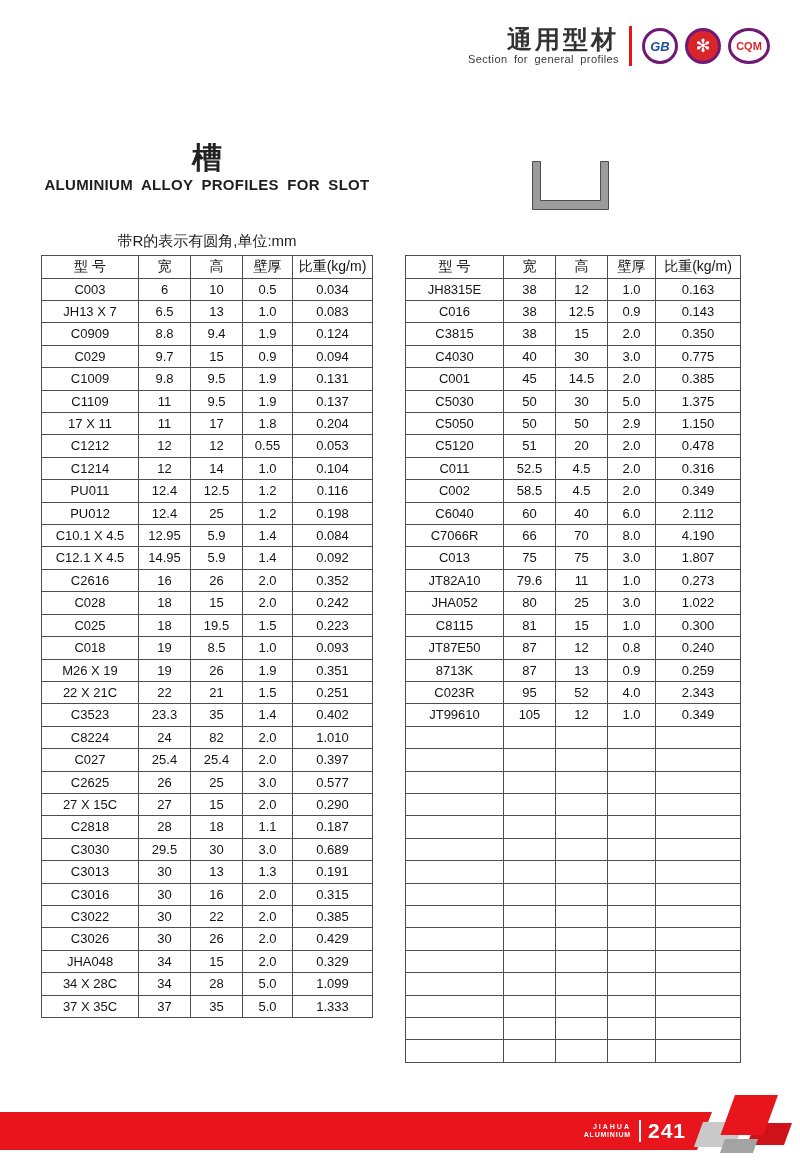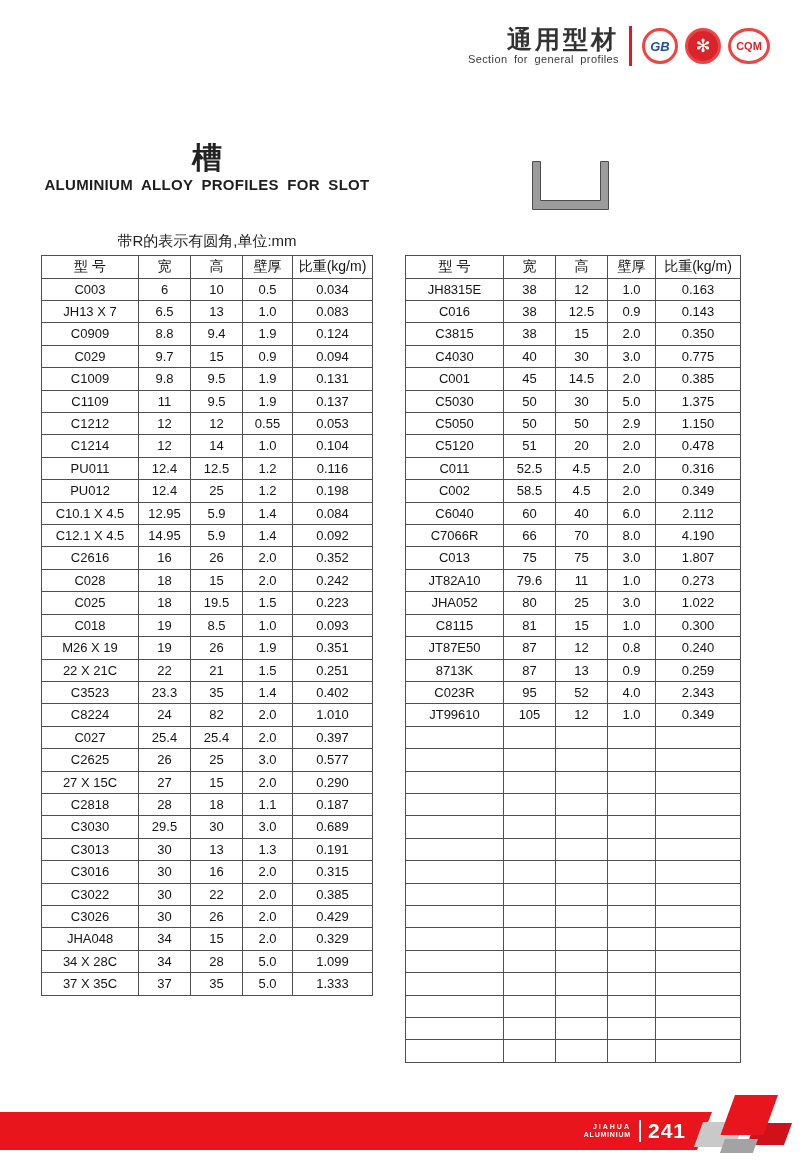--- a/index.html
+++ b/index.html
@@ -22,21 +22,21 @@
     position:absolute;top:26px;right:30px;
     display:flex;align-items:center;gap:10px;
   }
   .brand-text{text-align:right;}
   .brand-zh{font-size:25px;font-weight:bold;letter-spacing:3px;color:#333;line-height:27px;}
   .brand-en{font-size:11px;color:#3a3a3a;letter-spacing:0.4px;word-spacing:3px;line-height:13px;}
   .brand-divider{width:3px;height:40px;background:var(--accent);}
   .logos{display:flex;align-items:center;gap:7px;}
   .logo{
     width:36px;height:36px;border-radius:50%;
-    border:3px solid #ef4444;background:#fff;
+    border:3px solid #701a75;background:#fff;
     display:flex;align-items:center;justify-content:center;
     box-sizing:border-box;
   }
   .logo-gb span{font-size:13px;font-weight:bold;font-style:italic;color:#1d4f9c;}
   .logo-cqc{background:#d8242b;}
   .logo-cqc span{font-size:18px;color:#fff;line-height:18px;}
   .logo-cqm{width:42px;}
   .logo-cqm span{font-size:11px;font-weight:bold;color:#d8242b;letter-spacing:0;}
 
   
@@ -177,20 +177,27 @@
           <td>0.131</td>
         </tr>
         <tr>
           <td>C1109</td>
           <td>11</td>
           <td>9.5</td>
           <td>1.9</td>
           <td>0.137</td>
         </tr>
         <tr>
+          <td>17 X 11</td>
+          <td>11</td>
+          <td>17</td>
+          <td>1.8</td>
+          <td>0.204</td>
+        </tr>
+        <tr>
           <td>C1212</td>
           <td>12</td>
           <td>12</td>
           <td>0.55</td>
           <td>0.053</td>
         </tr>
         <tr>
           <td>C1214</td>
           <td>12</td>
           <td>14</td>

